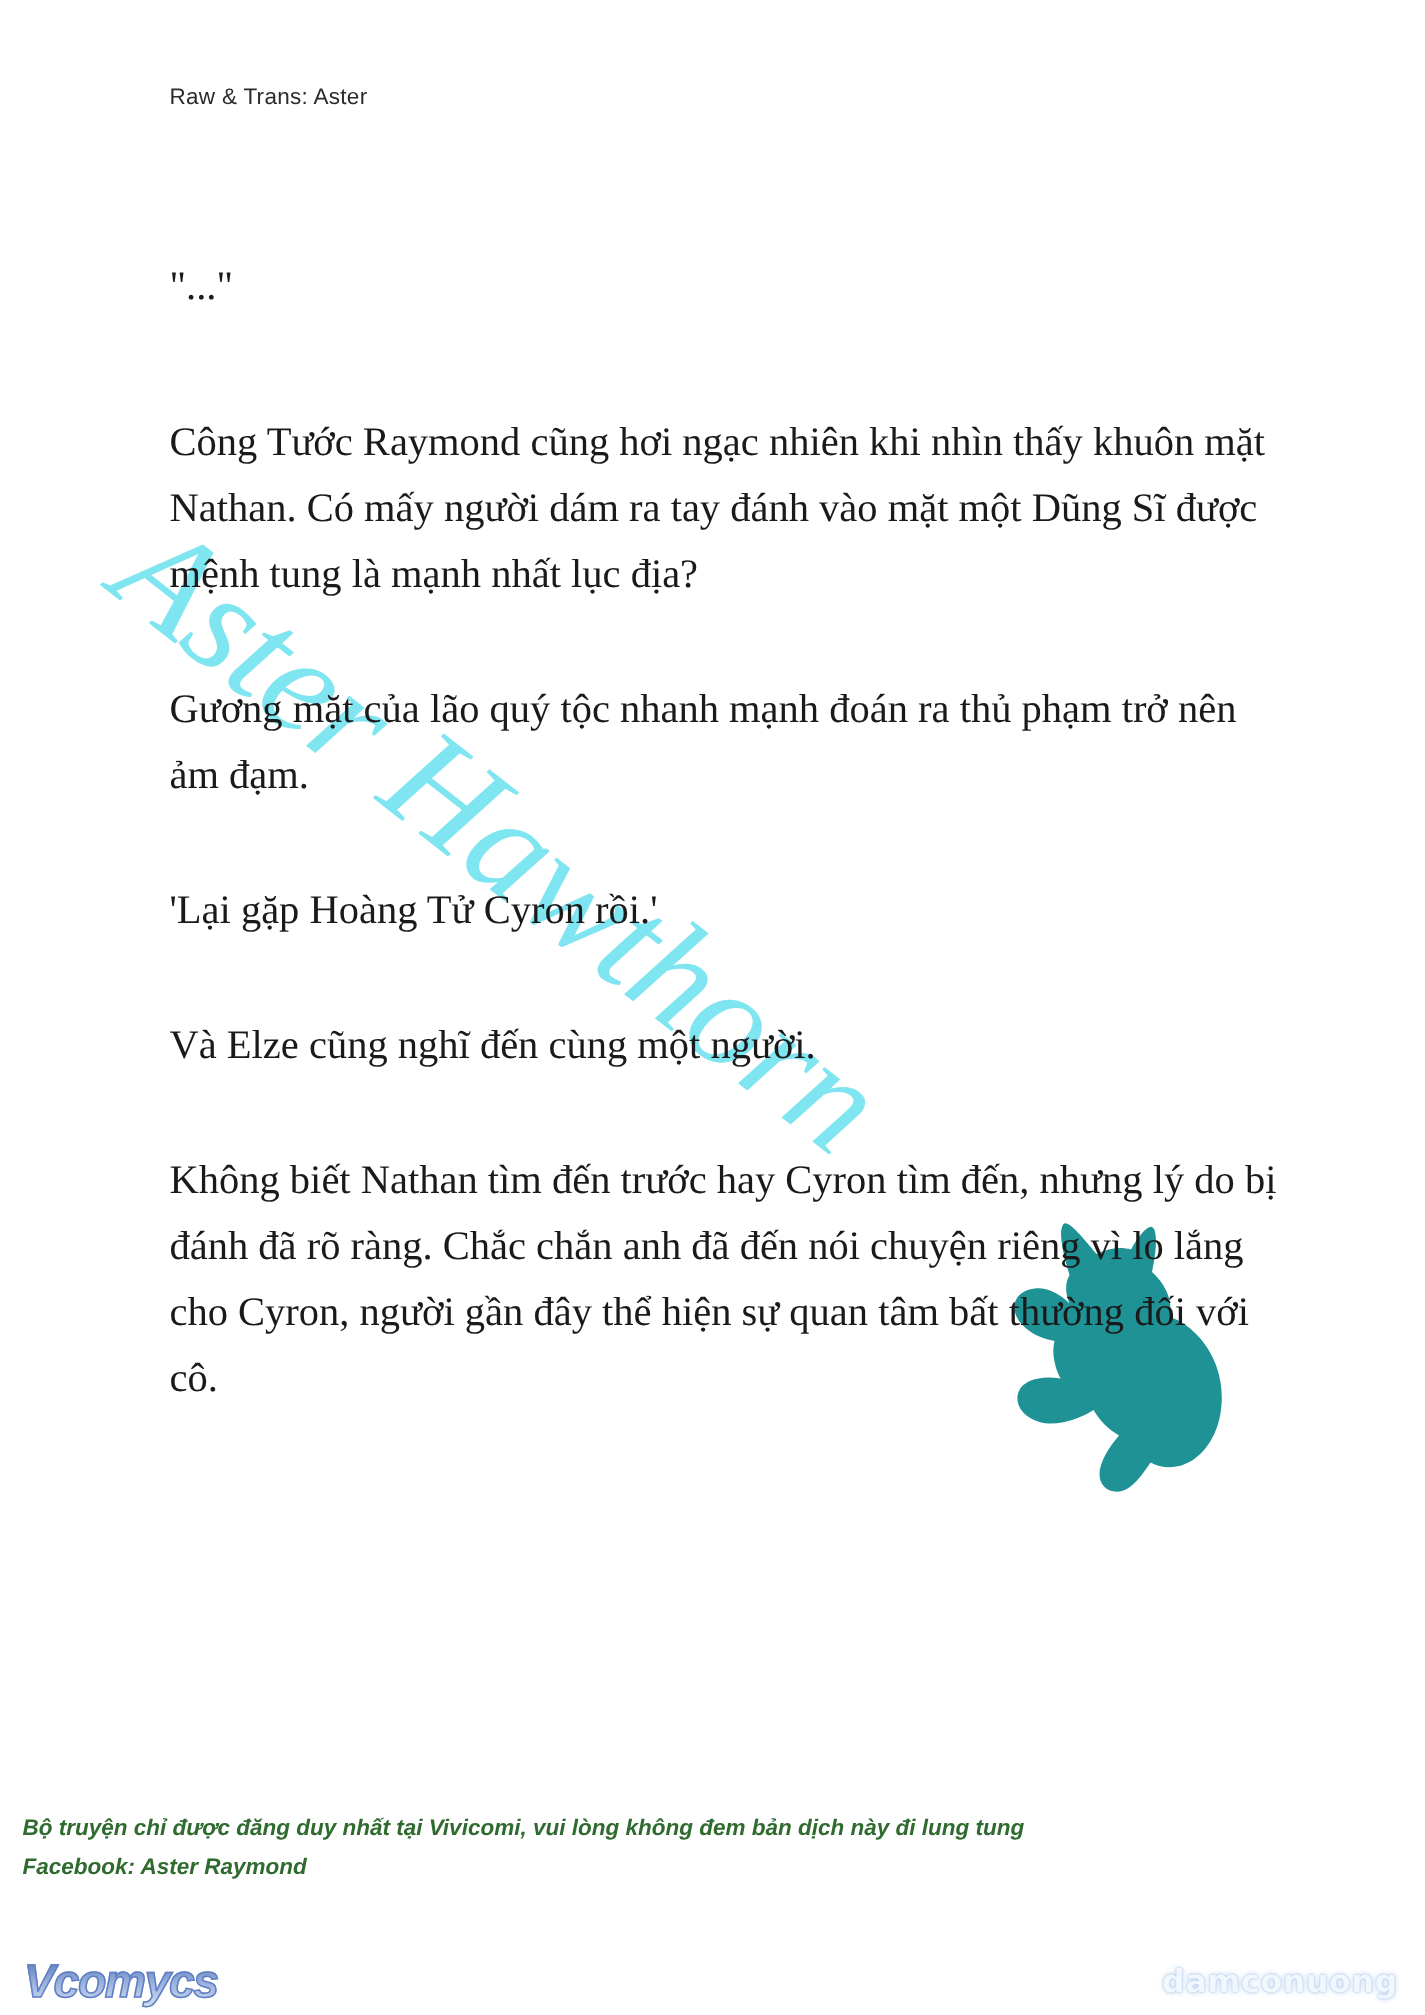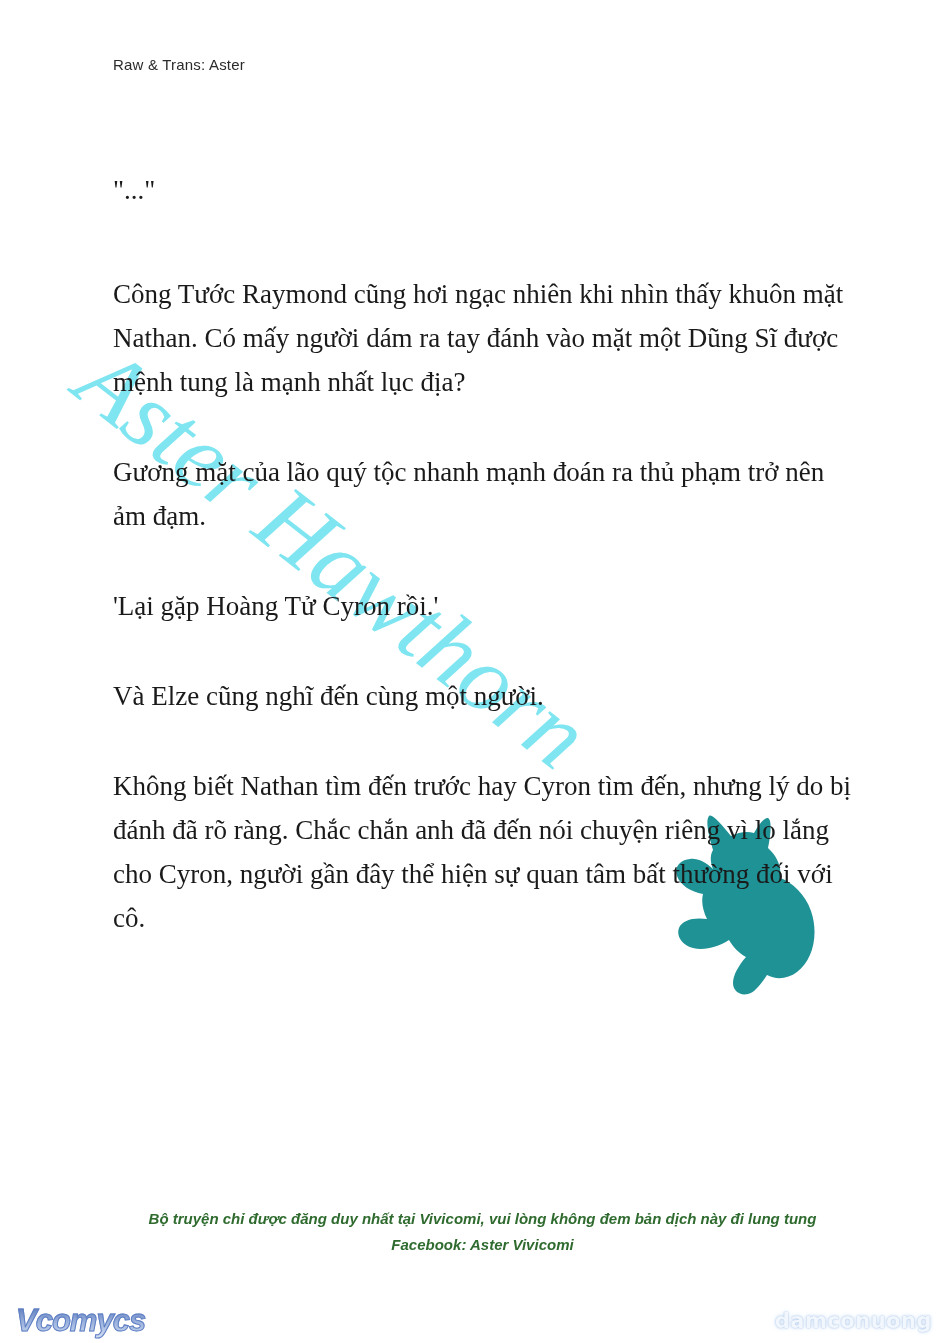--- a/index.html
+++ b/index.html
@@ -76,21 +76,20 @@
   }
   .para.tight { margin-bottom: 44px; }
   .para.quote-short { margin-bottom: 60px; }
 
   
   #footer-note {
     position: absolute;
     left: 0;
     right: 0;
     top: 1206px;
-    text-align: center;
     font-family: "Liberation Sans", "DejaVu Sans", sans-serif;
     font-weight: bold;
     font-style: italic;
     font-size: 15px;
     line-height: 26px;
     color: #2f6b2f;
     margin-left: 15px;
   }
   #footer-note div { white-space: nowrap; }
 
@@ -180,21 +179,21 @@
     <p class="para quote-short">"..."</p>
     <p class="para">Công Tước Raymond cũng hơi ngạc nhiên khi nhìn thấy khuôn mặt Nathan. Có mấy người dám ra tay đánh vào mặt một Dũng Sĩ được mệnh tung là mạnh nhất lục địa?</p>
     <p class="para">Gương mặt của lão quý tộc nhanh mạnh đoán ra thủ phạm trở nên ảm đạm.</p>
     <p class="para">'Lại gặp Hoàng Tử Cyron rồi.'</p>
     <p class="para">Và Elze cũng nghĩ đến cùng một người.</p>
     <p class="para tight">Không biết Nathan tìm đến trước hay Cyron tìm đến, nhưng lý do bị đánh đã rõ ràng. Chắc chắn anh đã đến nói chuyện riêng vì lo lắng cho Cyron, người gần đây thể hiện sự quan tâm bất thường đối với cô.</p>
   </div>
 
   <div id="footer-note">
     <div>Bộ truyện chỉ được đăng duy nhất tại Vivicomi, vui lòng không đem bản dịch này đi lung tung</div>
-    <div>Facebook: Aster Vivicomi</div>
+    <div>Facebook: Aster Raymond</div>
   </div>
 
   <div id="bottom-bar">
     <div id="vcomycs-logo">Vcomycs</div>
     <div id="damconuong-logo">damconuong</div>
   </div>
 
 </div>
 
 </body></html>

